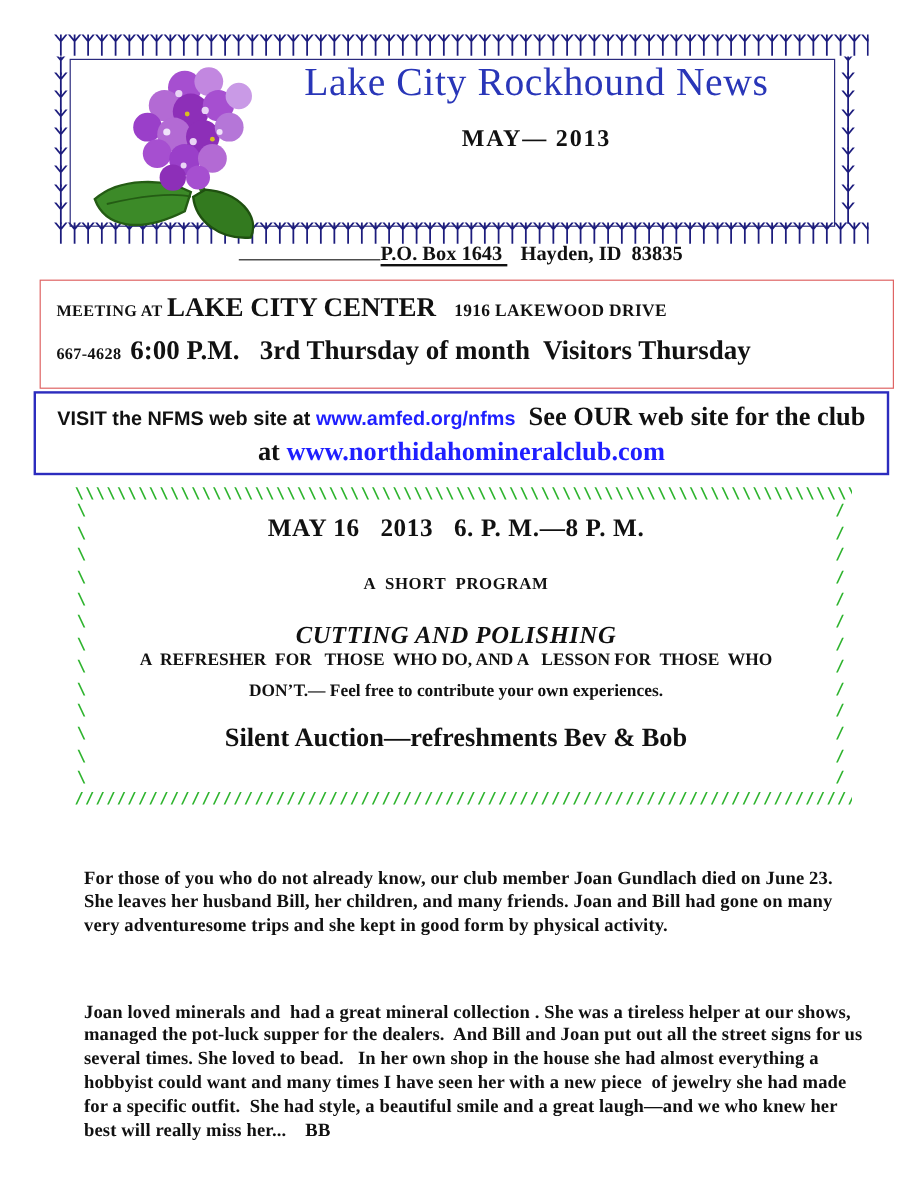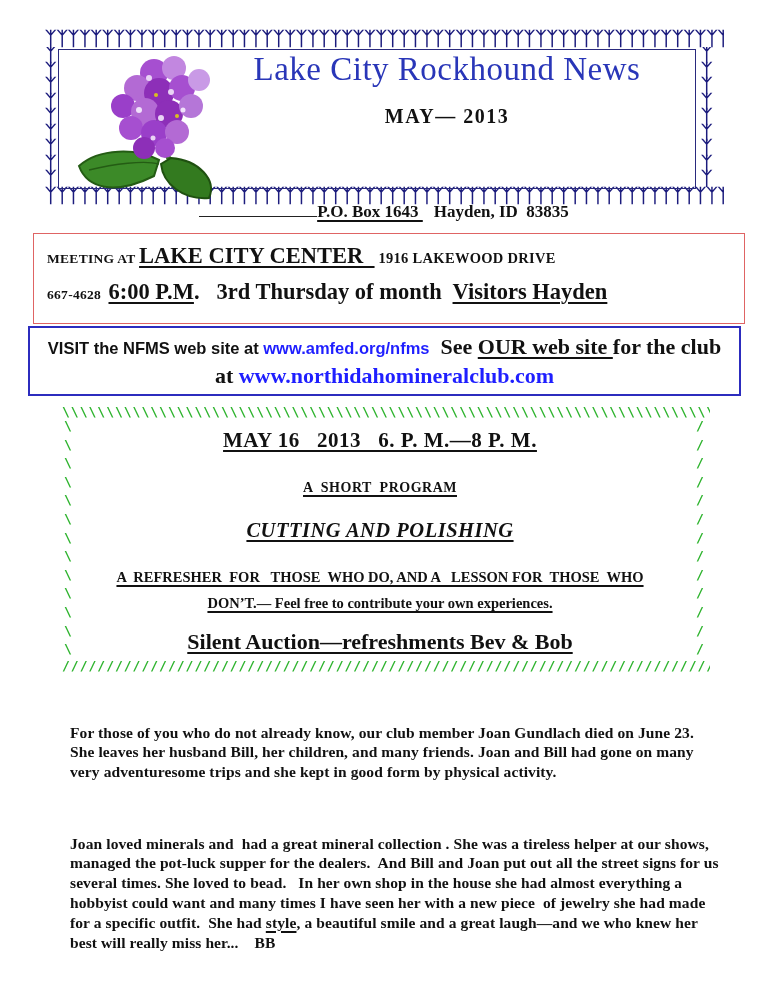--- a/index.html
+++ b/index.html
@@ -32,21 +32,21 @@
   .addr-city{margin-left:11px;}
 
   
   .meeting-box{position:absolute;left:33px;top:233px;width:712px;height:91px;
                box-sizing:border-box;border:1.5px solid #df6464;padding:9px 0 0 13px;}
   .meet-line{white-space:pre-wrap;}
   .meet-line2{margin-top:10px;}
   .t-small{font-size:13.5px;font-weight:bold;letter-spacing:0.3px;}
   .t-mid{font-size:14.5px;font-weight:bold;letter-spacing:0.3px;}
   .t-big{font-size:22.5px;font-weight:bold;}
-  .u{text-decoration:underline;text-decoration-thickness:1.8px;text-underline-offset:3px;}
+  .u{text-decoration-thickness:1.8px;text-underline-offset:3px;}
 
   
   .website-box{position:absolute;left:28px;top:326px;width:713px;height:70px;
                box-sizing:border-box;border:2px solid #2c2cbe;text-align:center;padding-top:6px;}
   .web-line{white-space:pre-wrap;}
   .web-sans{font-family:"Liberation Sans",sans-serif;font-weight:bold;font-size:16.5px;}
   .web-serif{font-family:"Liberation Serif",serif;font-weight:bold;font-size:22px;}
   .link{color:#1f1fff;}
   .web-line2{margin-top:3px;}
 
@@ -57,21 +57,21 @@
             line-height:12px;letter-spacing:1px;white-space:nowrap;}
   .dash-row.top{top:0;} .dash-row.bottom{bottom:0;}
   .dash-col{position:absolute;top:11px;bottom:11px;width:12px;overflow:hidden;color:#2db32d;
             font-family:"DejaVu Sans Mono",monospace;font-weight:bold;font-size:13px;
             line-height:18.6px;white-space:pre;}
   .dash-col.left{left:2px;} .dash-col.right{right:2px;}
   .program-content{position:absolute;left:8px;right:20px;top:14px;text-align:center;}
   .prog-heading{font-size:21px;font-weight:bold;margin-top:8px;letter-spacing:0.5px;white-space:pre-wrap;}
   .prog-sub{font-size:14px;font-weight:bold;margin-top:27px;letter-spacing:0.5px;white-space:pre-wrap;}
   .prog-title{font-size:20.5px;font-weight:bold;font-style:italic;margin-top:23px;letter-spacing:0.5px;}
-  .prog-l4{font-size:14.5px;font-weight:bold;margin-top:27px;white-space:pre-wrap;}
+  .prog-l4{font-size:14.5px;font-weight:bold;white-space:pre-wrap;}
   .prog-l5{font-size:14.5px;font-weight:bold;margin-top:9px;white-space:pre-wrap;}
   .prog-l6{font-size:22px;font-weight:bold;margin-top:17px;}
 
   
   .body-text{position:absolute;left:70px;top:683px;width:650px;
              font-size:15.5px;font-weight:bold;line-height:19.8px;
              letter-spacing:0.1px;white-space:pre-wrap;}
   .body-text p{margin:0;}
   .body-text p + p{margin-top:12px;}
 </style>
@@ -136,21 +136,21 @@
     <div class="masthead-text">
       <div class="hdr-title">Lake City Rockhound News</div>
       <div class="hdr-date">MAY— 2013</div>
     </div>
   </div>
 
   <div class="address-line"><span class="addr-blank"></span><span class="addr-po">P.O. Box 1643 </span><span class="addr-city">Hayden, ID  83835</span></div>
 
   <div class="meeting-box">
     <div class="meet-line"><span class="t-small">MEETING AT </span><span class="t-big u">LAKE CITY CENTER  </span><span class="t-mid"> 1916 LAKEWOOD DRIVE</span></div>
-    <div class="meet-line meet-line2"><span class="t-small">667-4628  </span><span class="t-big u">6:00 P.M</span><span class="t-big">.   </span><span class="t-big">3rd Thursday of month  </span><span class="t-big u">Visitors Hayden</span></div>
+    <div class="meet-line meet-line2"><span class="t-small">667-4628  </span><span class="t-big u">6:00 P.M</span><span class="t-big">.   </span><span class="t-big">3rd Thursday of month  </span><span class="t-big u">Visitors Thursday</span></div>
   </div>
 
   <div class="website-box">
     <div class="web-line"><span class="web-sans">VISIT the NFMS web site at </span><span class="web-sans link">www.amfed.org/nfms</span><span class="web-serif">  See </span><span class="web-serif u">OUR web site </span><span class="web-serif">for the club</span></div>
     <div class="web-line web-line2"><span class="web-serif">at </span><span class="web-serif link">www.northidahomineralclub.com</span></div>
   </div>
 
   <div class="program-box">
     <div class="dash-row top">\\\\\\\\\\\\\\\\\\\\\\\\\\\\\\\\\\\\\\\\\\\\\\\\\\\\\\\\\\\\\\\\\\\\\\\\\\\\\\\\\\\\\\\\\\\\\\\\\\\\</div>
     <div class="dash-row bottom">////////////////////////////////////////////////////////////////////////////////////////////////////</div>

